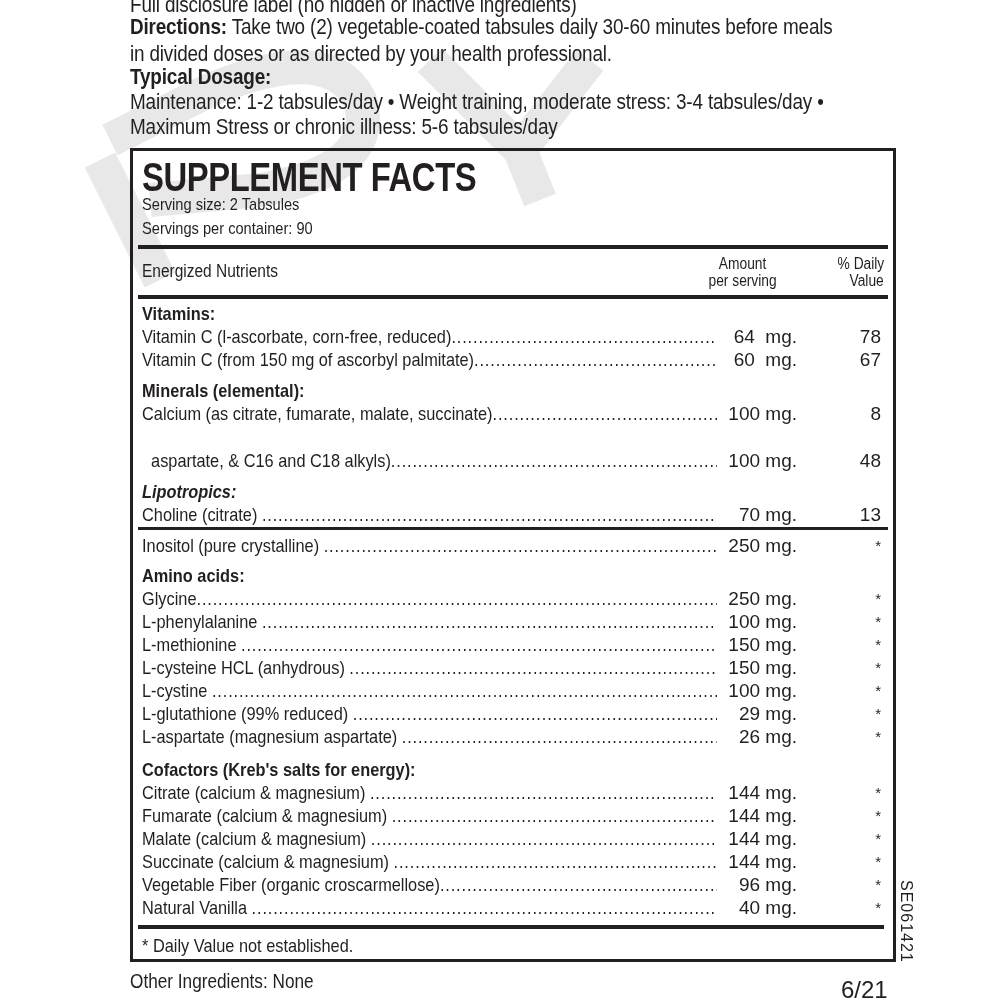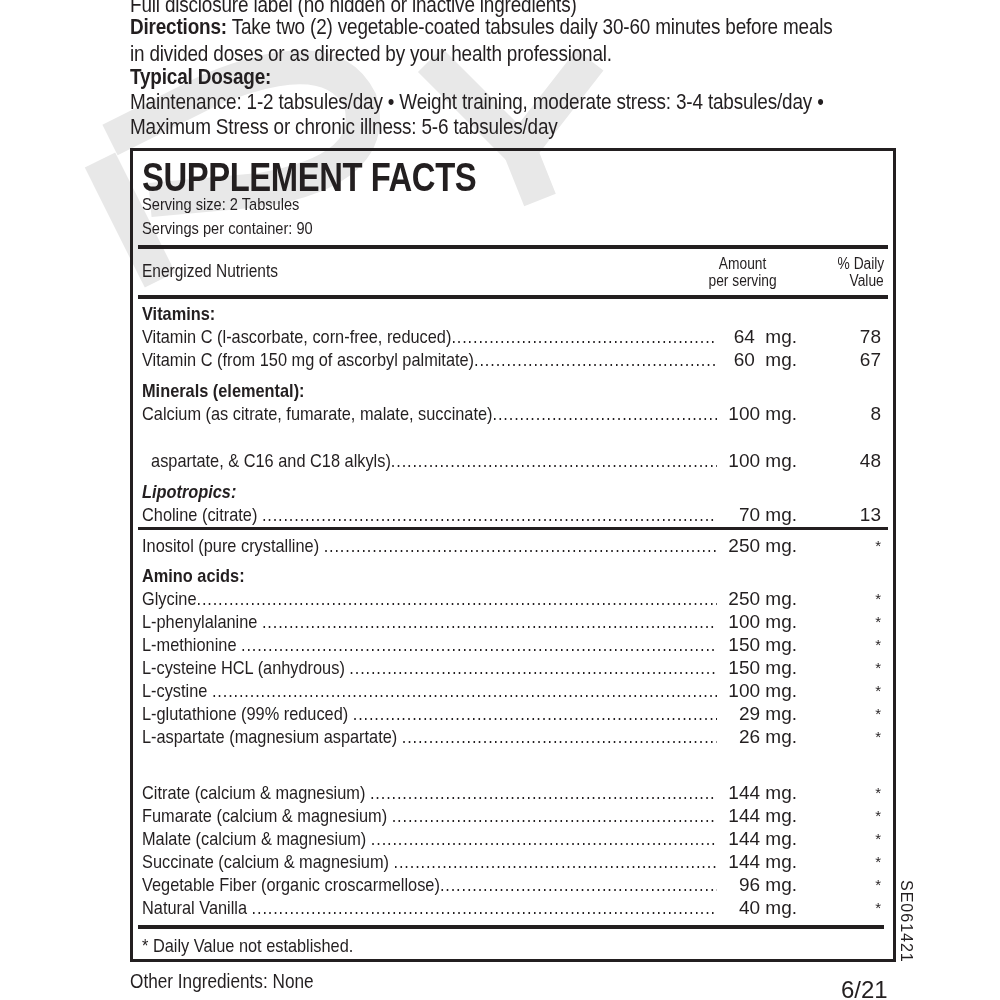--- a/index.html
+++ b/index.html
@@ -165,20 +165,21 @@
       <div class="name"><span class="sx"><span>L-glutathione (99% reduced)</span> <span class="dots">..................................................................................................................</span></span></div>
       <div class="amt">29 mg.</div>
       <div class="dv">*</div>
     </div>
     <div class="row star" style="top:575px;">
       <div class="name"><span class="sx"><span>L-aspartate (magnesium aspartate)</span> <span class="dots">..................................................................................................................</span></span></div>
       <div class="amt">26 mg.</div>
       <div class="dv">*</div>
     </div>
 
+    <div class="row section" style="top:608px;"><span class="sx">Cofactors (Kreb's salts for energy):</span></div>
     <div class="row star" style="top:631px;">
       <div class="name"><span class="sx"><span>Citrate (calcium &amp; magnesium)</span> <span class="dots">..................................................................................................................</span></span></div>
       <div class="amt">144 mg.</div>
       <div class="dv">*</div>
     </div>
     <div class="row star" style="top:654px;">
       <div class="name"><span class="sx"><span>Fumarate (calcium &amp; magnesium)</span> <span class="dots">..................................................................................................................</span></span></div>
       <div class="amt">144 mg.</div>
       <div class="dv">*</div>
     </div>

